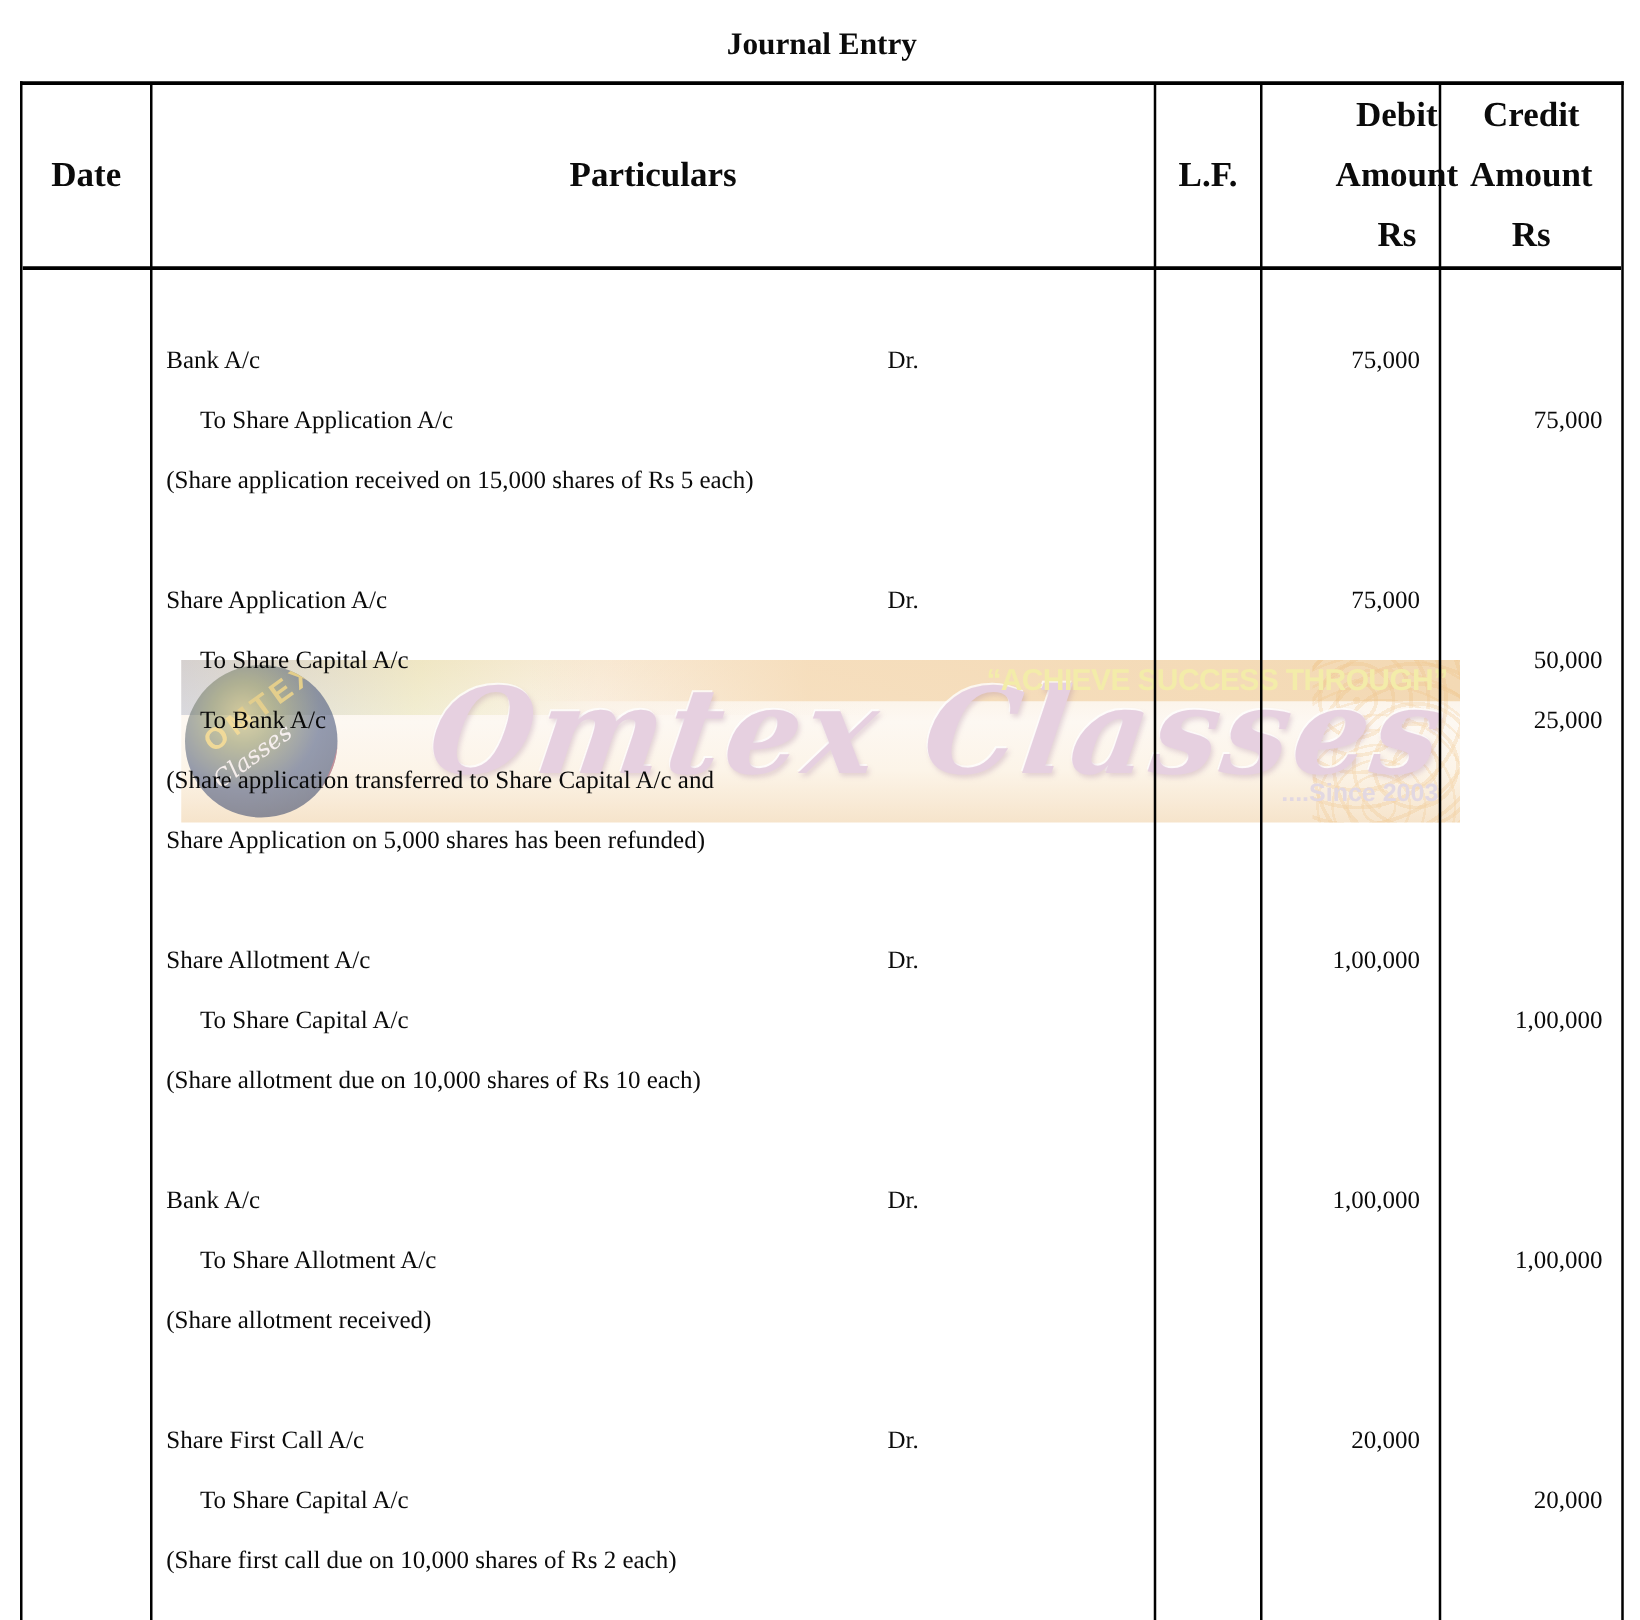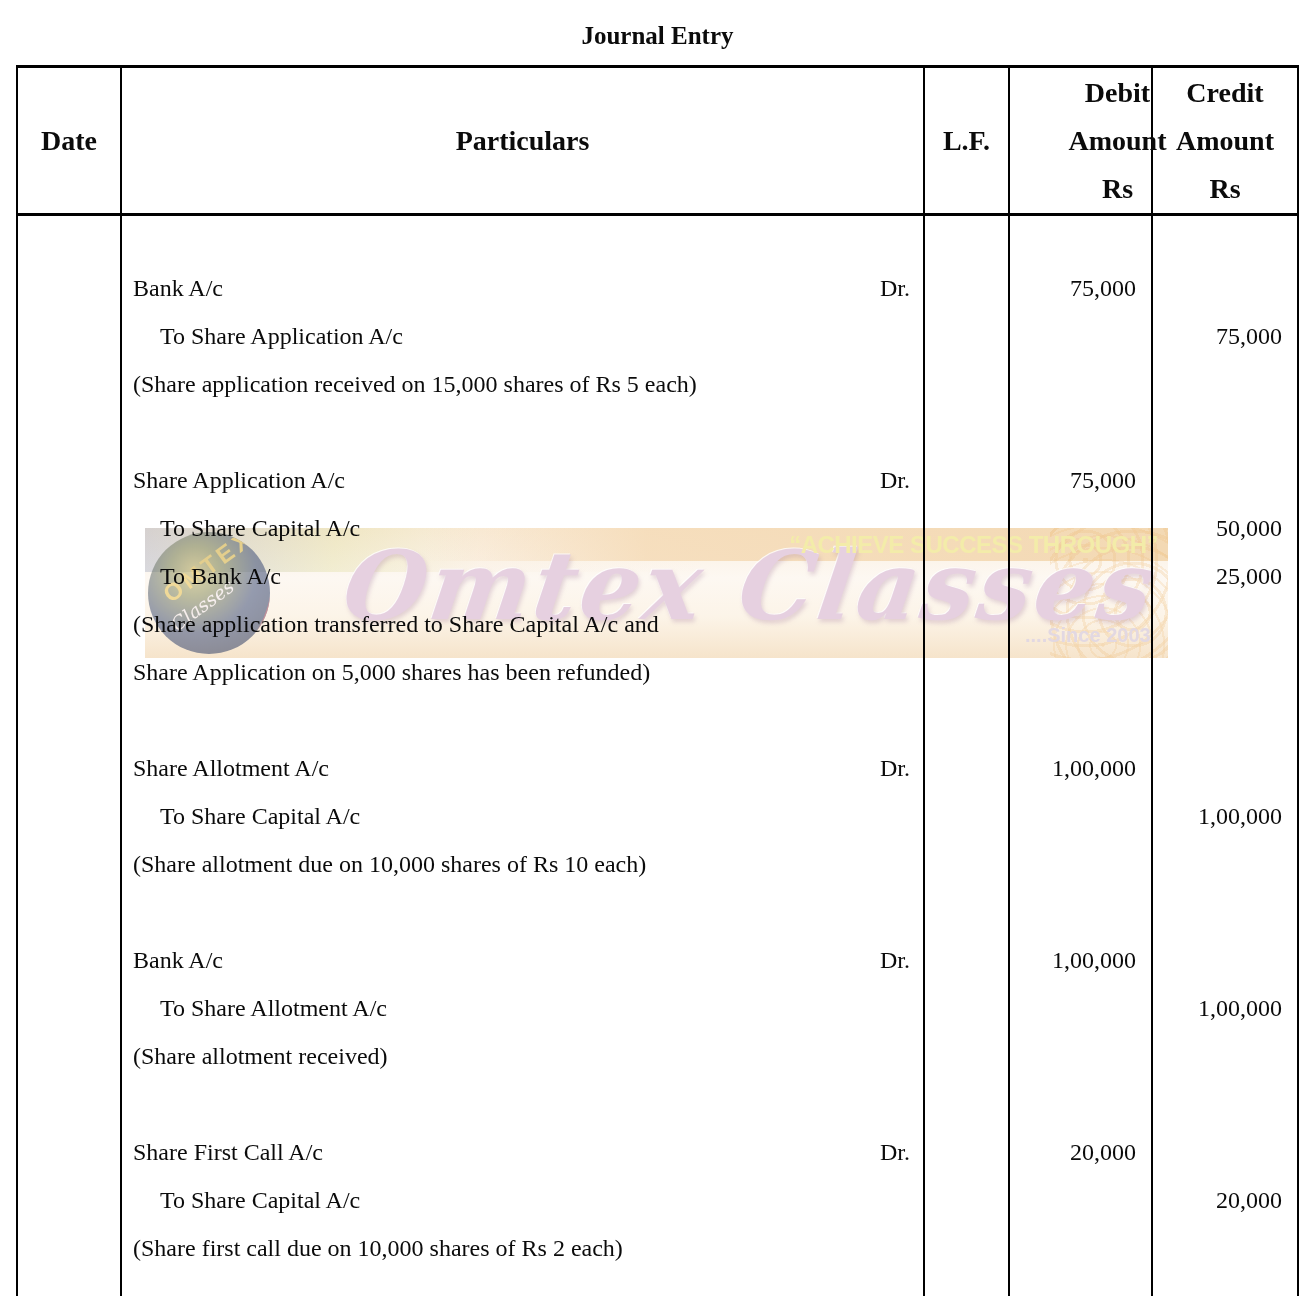--- a/index.html
+++ b/index.html
@@ -52,24 +52,24 @@
       font-weight:bold;font-size:28px;}
   .hcell{position:absolute;top:0;height:145px;display:flex;align-items:center;
       justify-content:center;text-align:center;}
   .h-date{left:0;width:102px}
   .h-part{left:104px;width:801px}
   .h-lf{left:907px;width:83px}
   .h-debit{left:1029px;width:141px}
   .h-credit{left:1135px;width:144px}
   .hstack{line-height:48px;}
 
-  .row{position:relative;height:48px;line-height:48px;font-size:24px;}
+  .row{position:relative;height:48px;line-height:48px;font-size:20px;}
   .acct,.narr{position:absolute;left:115px;white-space:nowrap;}
   .indent{position:absolute;left:142px;white-space:nowrap;}
-  .dr{position:absolute;left:692px;width:200px;text-align:right;}
+  .dr{position:absolute;left:692px;width:200px;}
   .amt-d{position:absolute;left:992px;width:126px;text-align:right;}
   .amt-c{position:absolute;left:1137px;width:127px;text-align:right;}
 </style>
 </head>
 <body>
 
 <div class="wm">
   <div class="wm-topglow"></div>
   <div class="wm-strip"></div>
   <div class="wm-paisley"></div>

